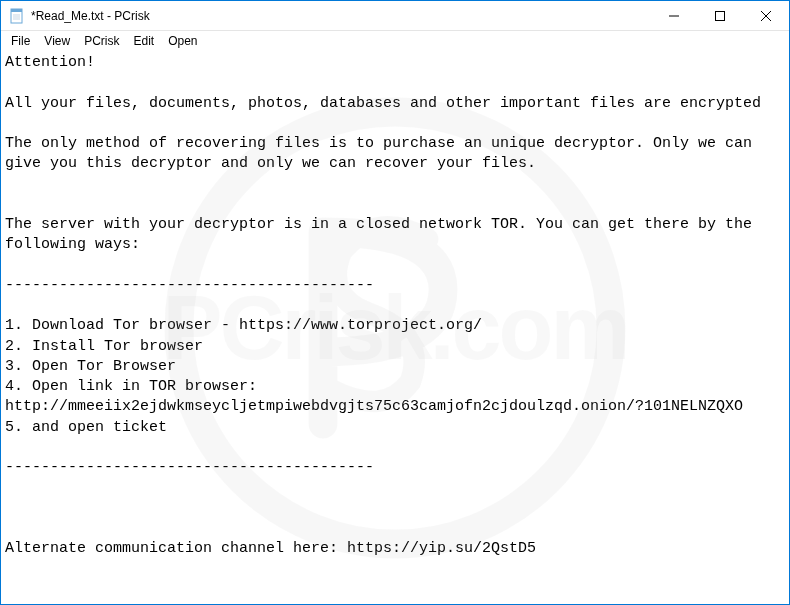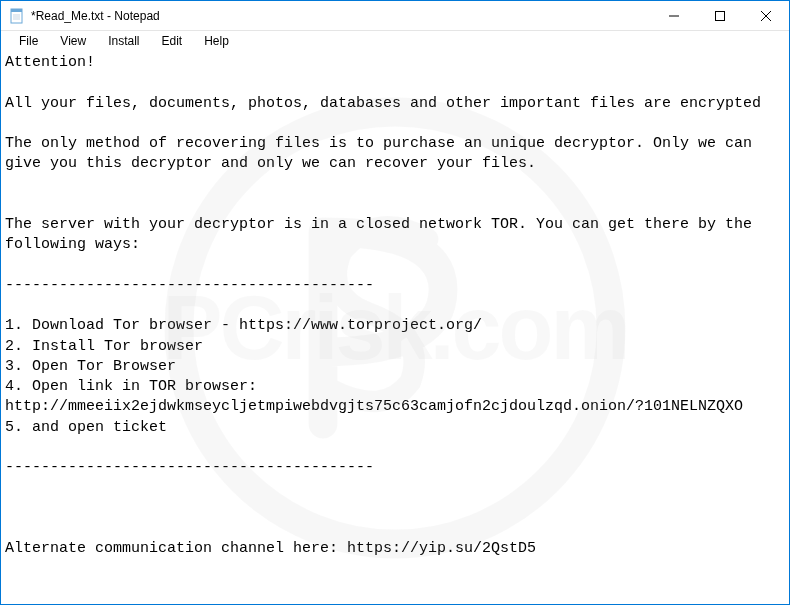--- a/index.html
+++ b/index.html
@@ -66,21 +66,20 @@
       display: flex;
       align-items: center;
       padding-left: 4px;
       font-size: 12px;
       gap: 2px;
       background: #fff;
     }
     .menu-item {
       padding: 1px 6px;
       cursor: pointer;
-      margin-left: 8px;
     }
     .content-wrap {
       flex: 1;
       display: flex;
       position: relative;
       overflow: hidden;
     }
     .textarea {
       flex: 1;
       border: none;
@@ -145,21 +144,21 @@
 
   <div class="titlebar">
     <div class="titlebar-left">
       <svg class="notepad-icon" viewBox="0 0 16 16">
         <rect x="2" y="1" width="11" height="14" fill="#fff" stroke="#6ba8d8" stroke-width="1"></rect>
         <rect x="2" y="1" width="11" height="3" fill="#6ba8d8"></rect>
         <line x1="4" y1="7" x2="11" y2="7" stroke="#b0c4d8" stroke-width="0.7"></line>
         <line x1="4" y1="9" x2="11" y2="9" stroke="#b0c4d8" stroke-width="0.7"></line>
         <line x1="4" y1="11" x2="11" y2="11" stroke="#b0c4d8" stroke-width="0.7"></line>
       </svg>
-      <span class="title-text">*Read_Me.txt - Notepad</span>
+      <span class="title-text">*Read_Me.txt - PCrisk</span>
     </div>
     <div class="titlebar-controls">
       <button class="titlebar-btn">
         <svg width="10" height="10" viewBox="0 0 10 10">
             <line x1="0" y1="5" x2="10" y2="5" stroke="#000" stroke-width="1"></line>
           </svg>
       </button>
       <button class="titlebar-btn">
         <svg width="10" height="10" viewBox="0 0 10 10">
             <rect x="0.5" y="0.5" width="9" height="9" fill="none" stroke="#000" stroke-width="1"></rect>
@@ -170,23 +169,23 @@
             <line x1="0" y1="0" x2="10" y2="10" stroke="#000" stroke-width="1"></line>
             <line x1="10" y1="0" x2="0" y2="10" stroke="#000" stroke-width="1"></line>
           </svg>
       </button>
     </div>
   </div>
 
   <div class="menubar">
     <span class="menu-item">File</span>
     <span class="menu-item">View</span>
-    <span class="menu-item">Install</span>
+    <span class="menu-item">PCrisk</span>
     <span class="menu-item">Edit</span>
-    <span class="menu-item">Help</span>
+    <span class="menu-item">Open</span>
   </div>
 
   <div class="content-wrap">
     <textarea class="textarea" spellcheck="false" style="">Attention!
 
 All your files, documents, photos, databases and other important files are encrypted
 
 The only method of recovering files is to purchase an unique decryptor. Only we can give you this decryptor and only we can recover your files.
 
 

